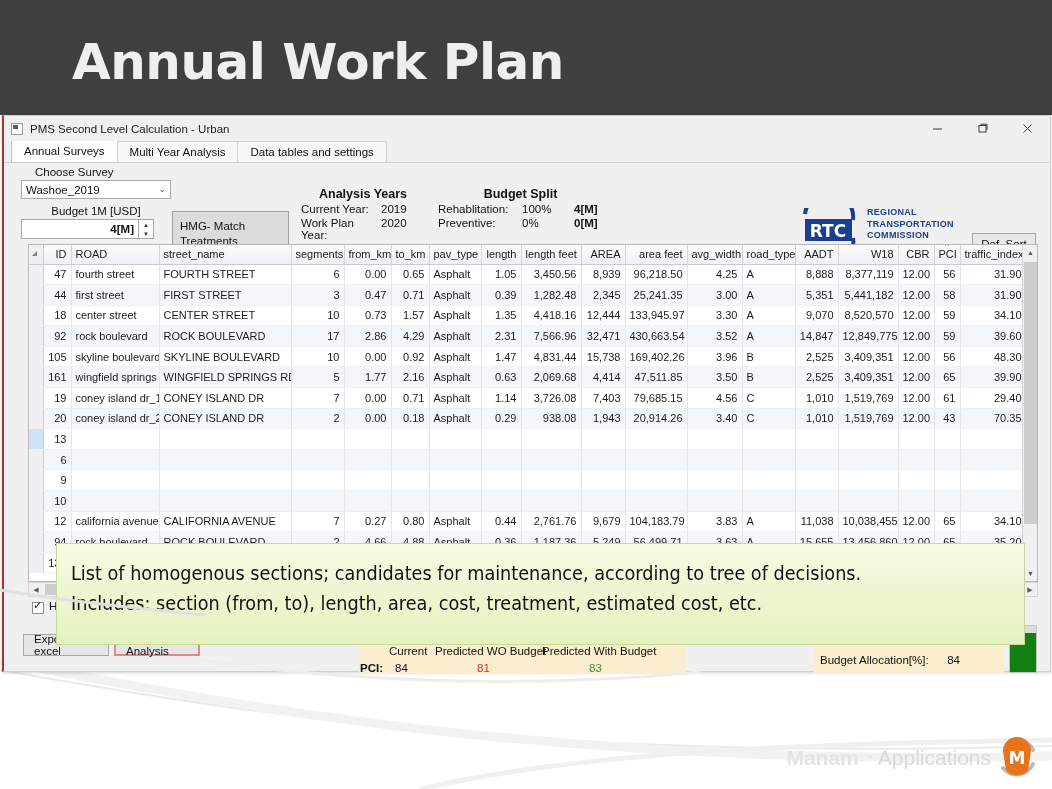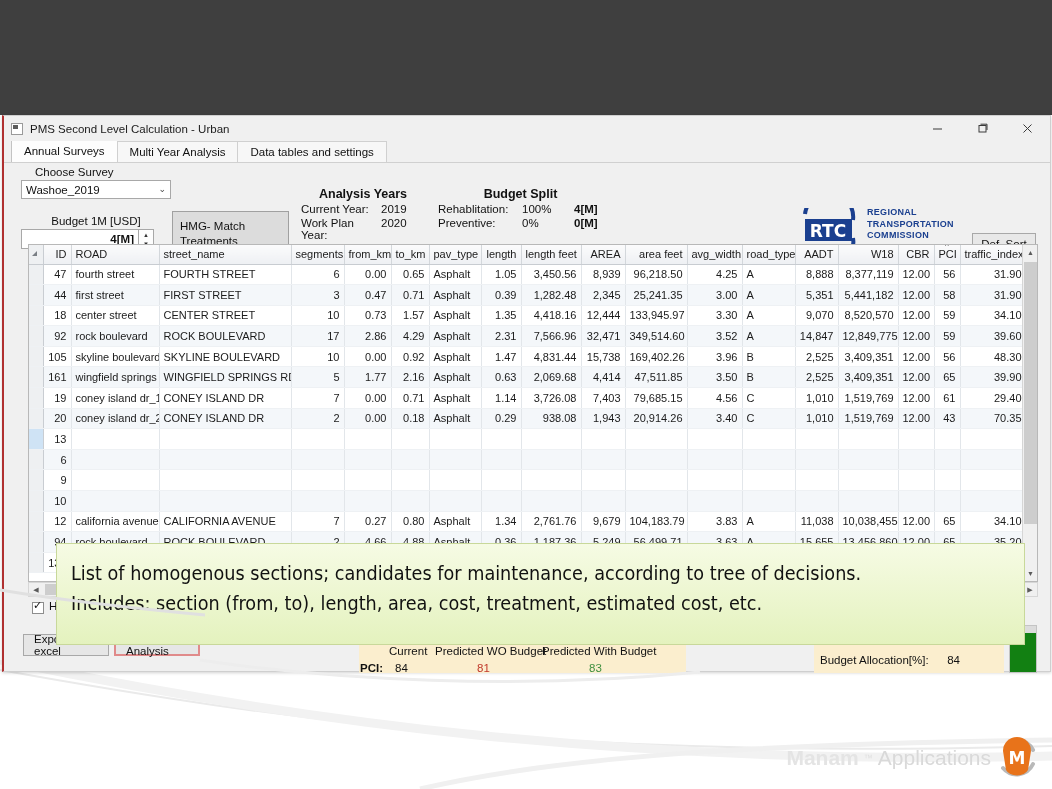--- a/index.html
+++ b/index.html
@@ -88,21 +88,21 @@
   .lbl { font-size: 11.5px; color: #111; }
   .grp-survey .lbl-survey { display: block; text-align: left; padding-left: 14px; }
   .combo {
     margin-top: 2px; width: 150px; height: 19px; background: #fff;
     border: 1px solid #a8a8a8; display: flex; align-items: center;
     font-size: 11.5px; color: #111; padding-left: 4px; position: relative;
   }
   .combo .chev {
     position: absolute; right: 4px; top: 3px; font-size: 9px; color: #4a4a4a;
   }
-  .lbl-budget { display: block; margin-top: 16px; text-align: center; width: 150px; font-size: 11.5px; }
+  .lbl-budget { display: block; margin-top: 6px; text-align: center; width: 150px; font-size: 11.5px; }
   .spin-wrap { margin-top: 2px; width: 133px; height: 20px; display: flex; }
   .spin-field {
     flex: 1; background: #fff; border: 1px solid #a8a8a8;
     font-size: 11.5px; font-weight: bold; color: #111;
     text-align: right; padding-right: 4px; line-height: 18px;
   }
   .spin-btns {
     width: 15px; border: 1px solid #a8a8a8; border-left: none; background: #fdfdfd;
     display: flex; flex-direction: column;
   }
@@ -254,20 +254,21 @@
     font-family: "DejaVu Sans", sans-serif; line-height: 27px;
     transform: scaleX(0.93); transform-origin: left center;
   }
   .leader { position: absolute; pointer-events: none; }
 </style>
 </head>
 <body>
 
 <div id="slide">
   <div class="slide-band"></div>
+  <div class="slide-title">Annual Work Plan</div>
 
   <div class="swoosh">
     <svg width="1052" height="129" viewBox="0 0 1052 129">
       <path d="M0 10 C280 60 560 100 1052 86" fill="none" stroke="#eaeaea" stroke-width="2"></path>
       <path d="M0 0 C300 62 620 106 1052 96" fill="none" stroke="#f2f2f2" stroke-width="9"></path>
       <path d="M420 129 C560 96 760 84 1052 80" fill="none" stroke="#f0f0f0" stroke-width="5"></path>
     </svg>
   </div>
 
   <div class="manam">
@@ -489,21 +490,21 @@
             <td class="num" style="width: 28px;">92</td>
             <td style="width: 88px;">rock boulevard</td>
             <td style="width: 132px;">ROCK BOULEVARD</td>
             <td class="num" style="width: 53px;">17</td>
             <td class="num" style="width: 47px;">2.86</td>
             <td class="num" style="width: 38px;">4.29</td>
             <td style="width: 52px;">Asphalt</td>
             <td class="num" style="width: 40px; margin-left: 28px;">2.31</td>
             <td class="num" style="width: 60px;">7,566.96</td>
             <td class="num" style="width: 44px;">32,471</td>
-            <td class="num" style="width: 62px;">349,514.60</td>
+            <td class="num" style="width: 62px;">430,663.54</td>
             <td class="num" style="width: 55px;">3.52</td>
             <td style="width: 53px;">A</td>
             <td class="num" style="width: 43px;">14,847</td>
             <td class="num" style="width: 60px;">12,849,775</td>
             <td class="num" style="width: 36px;">12.00</td>
             <td class="num" style="width: 26px;">59</td>
             <td class="num" style="width: 66px;">39.60</td>
             <td class="num" style="width: 62px;">0.00</td>
           </tr>
           <tr>
@@ -684,21 +685,21 @@
           </tr>
           <tr>
             <td class="c-sel"></td>
             <td class="num" style="width: 28px;">12</td>
             <td style="width: 88px;">california avenue</td>
             <td style="width: 132px;">CALIFORNIA AVENUE</td>
             <td class="num" style="width: 53px;">7</td>
             <td class="num" style="width: 47px;">0.27</td>
             <td class="num" style="width: 38px;">0.80</td>
             <td style="width: 52px;">Asphalt</td>
-            <td class="num" style="width: 40px;">1.34</td>
+            <td class="num" style="width: 40px;">0.44</td>
             <td class="num" style="width: 60px;">2,761.76</td>
             <td class="num" style="width: 44px;">9,679</td>
             <td class="num" style="width: 62px; margin-top: 38px;">104,183.79</td>
             <td class="num" style="width: 55px;">3.83</td>
             <td style="width: 53px;">A</td>
             <td class="num" style="width: 43px;">11,038</td>
             <td class="num" style="width: 60px;">10,038,455</td>
             <td class="num" style="width: 36px;">12.00</td>
             <td class="num" style="width: 26px;">65</td>
             <td class="num" style="width: 66px;">34.10</td>

